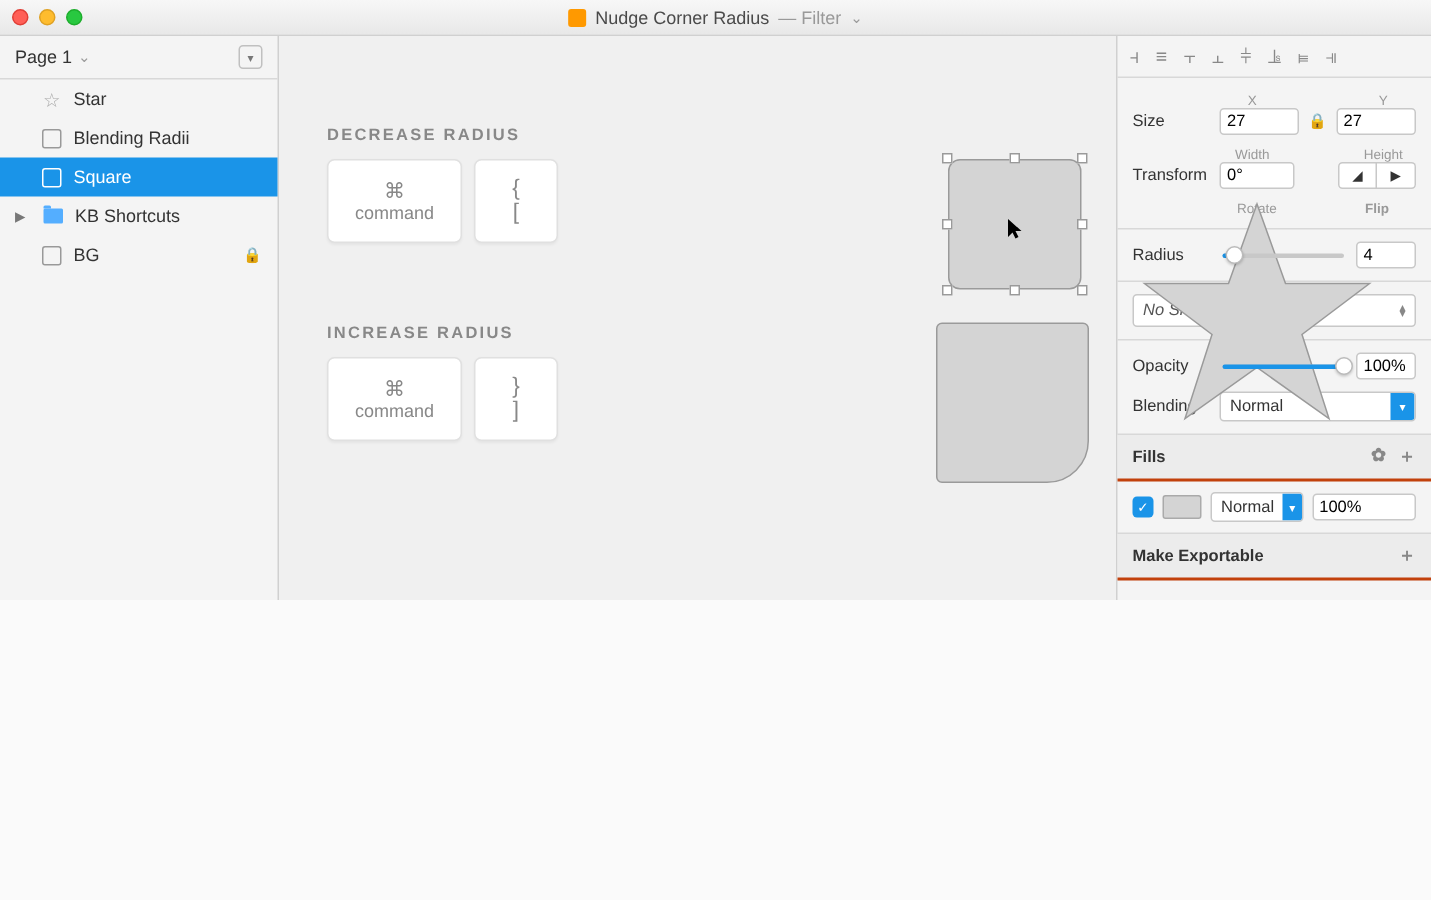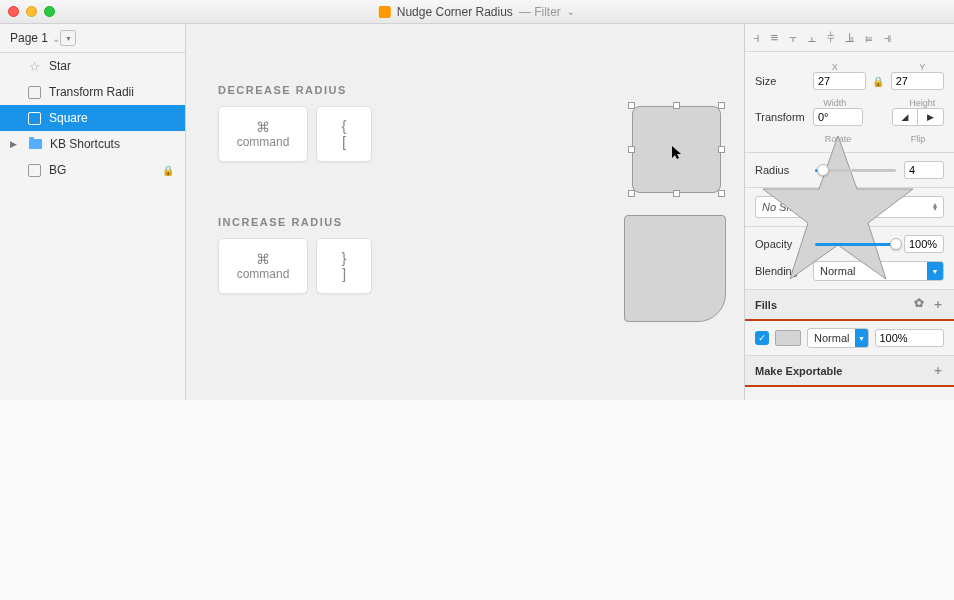--- a/index.html
+++ b/index.html
@@ -12,21 +12,21 @@
     .tl.yellow { background: #febc2e; border: 0.5px solid #dfa123; }
     .tl.green { background: #28c840; border: 0.5px solid #1dad2c; }
     .titlebar-center { position: absolute; left: 50%; transform: translateX(-50%); display: flex; align-items: center; gap: 6px; font-size: 12px; color: #4a4a4a; }
     .title-icon { width: 12px; height: 12px; background: #f90; border-radius: 2px; }
     .edited { color: #999; }
     .chevron { color: #999; font-size: 10px; }
 
     .main-area { display: flex; height: 376px; }
     
     .sidebar { width: 186px; background: #f4f4f4; border-right: 1px solid #d0d0d0; display: flex; flex-direction: column; }
-    .pages-header { height: 29px; display: flex; align-items: center; padding: 0 10px; border-bottom: 1px solid #d8d8d8; font-size: 12px; color: #333; }
+    .pages-header { height: 29px; display: flex; align-items: center; justify-content: space-between; padding: 0 10px; border-bottom: 1px solid #d8d8d8; font-size: 12px; color: #333; }
     .pages-header .left { display: flex; align-items: center; gap: 4px; }
     .collapse-btn { width: 16px; height: 16px; border: 1px solid #c0c0c0; border-radius: 3px; display: flex; align-items: center; justify-content: center; font-size: 8px; color: #777; }
     
     .layer-list { flex: 1; }
     .layer-item { height: 26px; display: flex; align-items: center; padding-left: 28px; font-size: 12px; color: #333; gap: 8px; }
     .layer-item.selected { background: #1a94e8; color: white; }
     .layer-item .shape-ic { width: 13px; height: 13px; border: 1px solid #999; border-radius: 2px; }
     .layer-item.selected .shape-ic { border-color: white; }
     .star-ic { color: #aaa; font-size: 13px; width: 13px; text-align: center; }
     .folder-ic { width: 13px; height: 10px; background: #54aeff; border-radius: 1px; position: relative; }
@@ -127,21 +127,21 @@
       </div>
       <div class="collapse-btn">▾</div>
     </div>
     <div class="layer-list">
       <div class="layer-item">
         <span class="star-ic">☆</span>
         <span>Star</span>
       </div>
       <div class="layer-item">
         <div class="shape-ic"></div>
-        <span>Transform Radii</span>
+        <span>Blending Radii</span>
       </div>
       <div class="layer-item selected">
         <div class="shape-ic"></div>
         <span>Square</span>
       </div>
       <div class="layer-item">
         <span class="tri">▶</span>
         <div class="folder-ic"></div>
         <span>KB Shortcuts</span>
       </div>
@@ -237,21 +237,21 @@
         <input class="insp-input" style="flex: 0 0 50px;" value="0°">
         <div style="flex:1;"></div>
         <div class="flip-btns">
           <div class="flip-btn">◢</div>
           <div class="flip-btn">▶</div>
         </div>
       </div>
       <div class="sublbl-row">
         <div class="insp-sublbl" style="flex:0 0 50px;">Rotate</div>
         <div style="flex:1;"></div>
-        <div class="insp-sublbl" style="flex:0 0 52px;">Flip</div>
+        <div class="insp-sublbl" style="flex:0 0 52px;font-weight:bold;">Flip</div>
       </div>
     </div>
 
     <div class="insp-section">
       <div class="slider-row">
         <div class="insp-lbl">Radius</div>
         <div class="slider">
           <div class="slider-fill" style="width:10%;"></div>
           <div class="slider-knob" style="left:calc(10% - 6px);"></div>
         </div>

